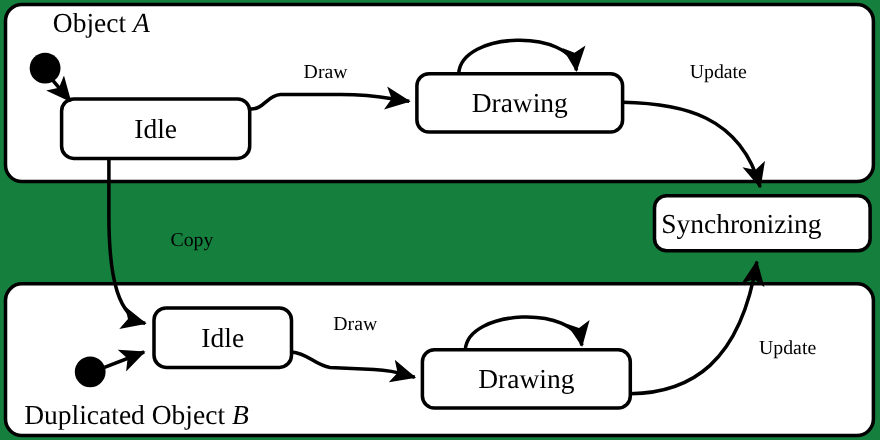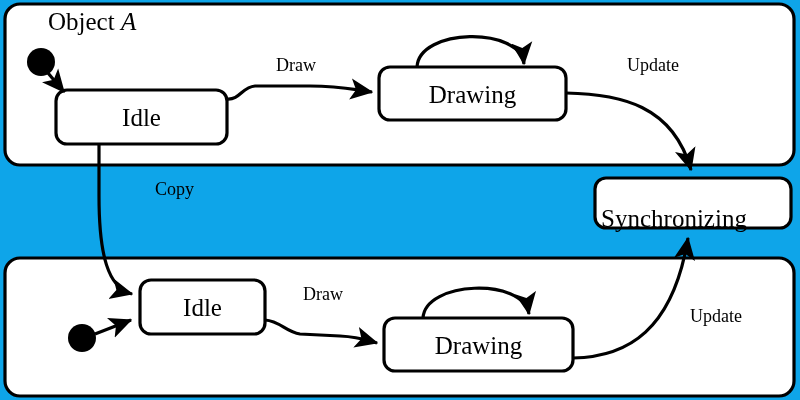--- a/index.html
+++ b/index.html
@@ -4,21 +4,21 @@
 <style>
   html, body {
     margin: 0;
     padding: 0;
     background: #ffffff;
   }
   #diagram-root {
     position: relative;
     width: 800px;
     height: 400px;
-    background: #0ea5e9;
+    background: #15803d;
     font-family: "Liberation Serif", "DejaVu Serif", serif;
     overflow: hidden;
   }
   #diagram-svg {
     position: absolute;
     top: 0;
     left: 0;
     width: 800px;
     height: 400px;
     display: block;
@@ -91,34 +91,37 @@
 
     <path d="M 423 318 C 425 281 523 277 529 314" fill="none" stroke="#000000" stroke-width="3.2" marker-end="url(#arrowhead)"></path>
 
     <path d="M 573 358 C 628 357 673 330 688 238" fill="none" stroke="#000000" stroke-width="3.2" marker-end="url(#arrowhead)"></path>
   </svg>
 
   <div class="lbl region-title" style="left:48px; top:9px;">
     <span>Object </span><span class="ital">A</span>
   </div>
 
+  <div class="lbl region-title" style="left:22px; top:365px;">
+    <span>Duplicated Object </span><span class="ital">B</span>
+  </div>
 
   <div class="lbl state-label" style="left:56px; top:105px; width:171px;">Idle</div>
 
   <div class="lbl state-label" style="left:379px; top:82px; width:187px;">Drawing</div>
 
-  <div class="lbl state-label" style="left:595px; top:192px; width:158px;margin-top:14px;">Synchronizing</div>
+  <div class="lbl state-label" style="left:595px; top:192px; width:158px;">Synchronizing</div>
 
   <div class="lbl state-label" style="left:140px; top:295px; width:125px;">Idle</div>
 
   <div class="lbl state-label" style="left:384px; top:333px; width:189px;">Drawing</div>
 
   <div class="lbl edge-label" style="left:276px; top:56px;">Draw</div>
 
   <div class="lbl edge-label" style="left:627px; top:56px;">Update</div>
 
-  <div class="lbl edge-label" style="left:155px; top:180px;">Copy</div>
+  <div class="lbl edge-label" style="left:155px; top:209px;">Copy</div>
 
   <div class="lbl edge-label" style="left:303px; top:285px;">Draw</div>
 
   <div class="lbl edge-label" style="left:690px; top:307px;">Update</div>
 
 </div>
 
 </body></html>

